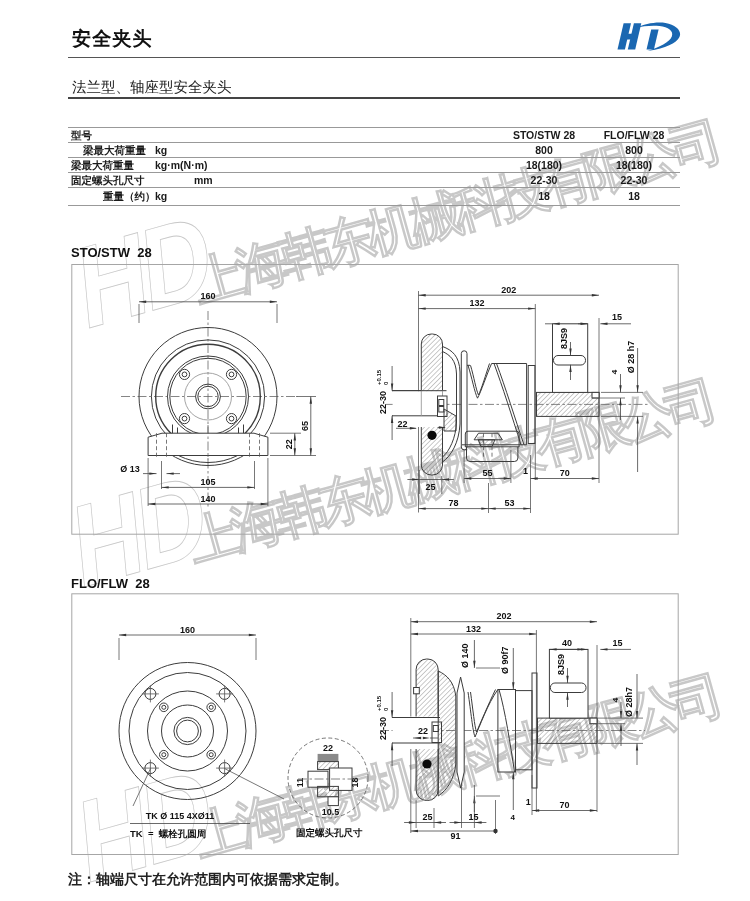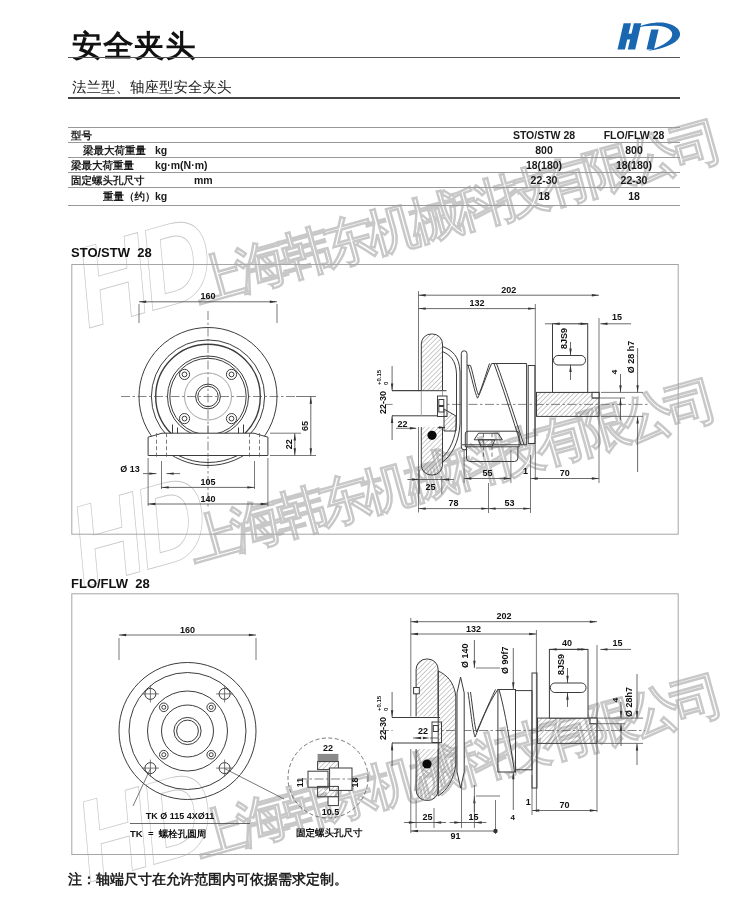--- a/index.html
+++ b/index.html
@@ -13,21 +13,21 @@
 .wm .zh{font-size:52px;letter-spacing:-7px;vertical-align:-4px;}
 .fg{z-index:2;}
 </style>
 </head>
 <body>
 
 <div class="wm" style="left:85px;top:233px;"><span class="hd">HD</span><span class="zh">上海韩东机械科技有限公司</span></div>
 <div class="wm" style="left:80px;top:492px;"><span class="hd">HD</span><span class="zh">上海韩东机械科技有限公司</span></div>
 <div class="wm" style="left:86px;top:787px;"><span class="hd">HD</span><span class="zh">上海韩东机械科技有限公司</span></div>
 
-<div class="abs fg" style="left:72px;top:26px;font-size:30px;font-weight:bold;color:#111;letter-spacing:1.2px;">安全夹头</div>
+<div class="abs fg" style="left:72px;top:26px;font-size:19px;font-weight:bold;color:#111;letter-spacing:1.2px;">安全夹头</div>
 <div class="hline fg" style="left:68px;top:56.5px;width:612px;height:1.5px;background:#555;"></div>
 <svg class="abs fg" style="left:612px;top:18px;" width="74" height="36" viewBox="612 18 74 36">
   <g fill="#1a67b1">
     <path d="M623.6,23.2 L631,23.2 L624.9,49.4 L617.5,49.4 Z"></path>
     <path d="M633.9,23.2 L641.3,23.2 L635.2,49.4 L627.8,49.4 Z"></path>
     <path d="M625.8,33.8 L634.4,33.8 L633.1,39.4 L624.5,39.4 Z"></path>
     <path d="M651.2,29.6 L658.6,29.6 L653.9,49.4 L646.5,49.4 Z"></path>
     <path d="M636.0,27.8 C644,23.8 656.5,21.4 665.5,22.9 C674.5,24.4 680.6,29.3 680.1,34.8 C679.6,40.8 669.5,47 655,49.7 L647.5,50.9 C659,47.3 669.9,42.3 671.9,36.3 C673.7,30.9 668.3,26.9 659.5,26.0 C651.5,25.2 642.5,26.2 636.0,27.8 Z"></path>
   </g>
 </svg>

